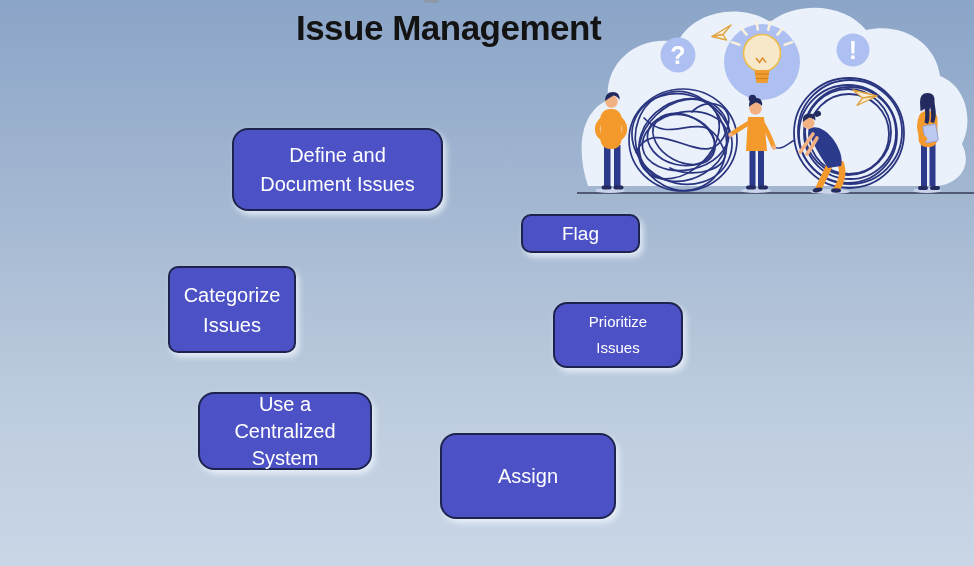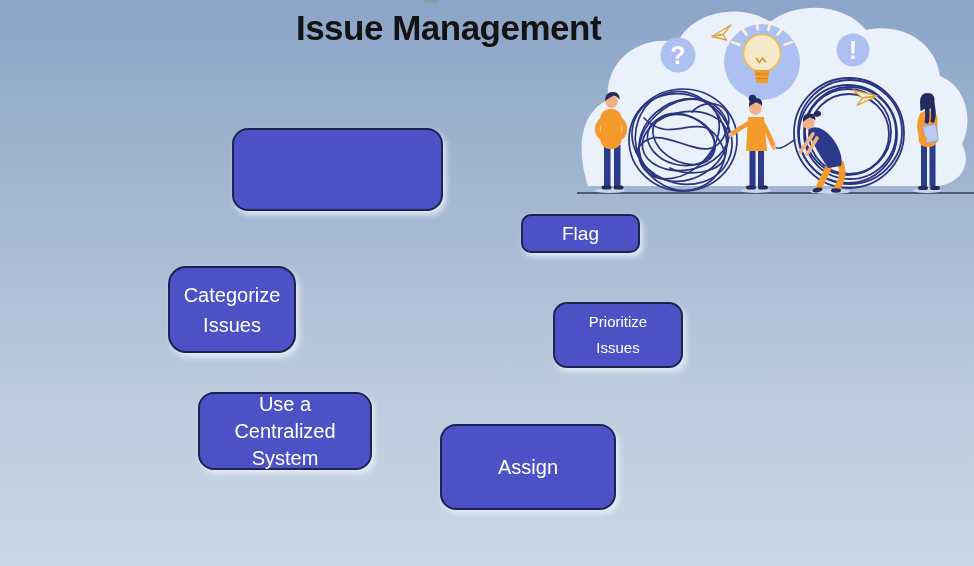--- a/index.html
+++ b/index.html
@@ -27,37 +27,39 @@
     background:var(--node-fill,#4C52C5);
     border:2px solid var(--node-border,#1E234E);
     color:var(--node-text,#fff);
     box-shadow:3px 4px 6px rgba(236,243,252,.85);
     box-sizing:border-box;
   }
   .line{pointer-events:none;}
   .circle-center{left:344px;top:227px;width:189px;height:170px;border-radius:50%;font-size:17px;line-height:25px;}
   .box-define{left:232px;top:128px;width:211px;height:83px;border-radius:16px;font-size:20px;line-height:29px;}
   .box-flag{left:521px;top:214px;width:119px;height:39px;border-radius:10px;font-size:19px;}
-  .box-categorize{left:168px;top:266px;width:128px;height:87px;border-radius:18px;font-size:20px;line-height:30px;}
+  .box-categorize{left:168px;top:266px;width:128px;height:87px;border-radius:10px;font-size:20px;line-height:30px;}
   .box-prioritize{left:553px;top:302px;width:130px;height:66px;border-radius:14px;font-size:15px;line-height:26px;}
   .box-centralized{left:198px;top:392px;width:174px;height:78px;border-radius:16px;font-size:20px;line-height:27px;}
-  .box-assign{left:440px;top:424px;width:176px;height:86px;border-radius:16px;font-size:20px;line-height:31px;}
+  .box-assign{left:440px;top:433px;width:176px;height:86px;border-radius:16px;font-size:20px;line-height:31px;}
   .illustration{position:absolute;left:574px;top:0;width:400px;height:200px;}
 </style>
 </head>
 <body>
 
 <div class="slide">
 
   <div class="top-artifact"></div>
 
   <h1 class="title">Issue Management</h1>
 
 
   <div class="node box-define">
+    <div class="line">Define and</div>
+    <div class="line">Document Issues</div>
   </div>
 
   <div class="node box-flag">
     <div class="line">Flag</div>
   </div>
 
   <div class="node box-categorize">
     <div class="line">Categorize</div>
     <div class="line">Issues</div>
   </div>

